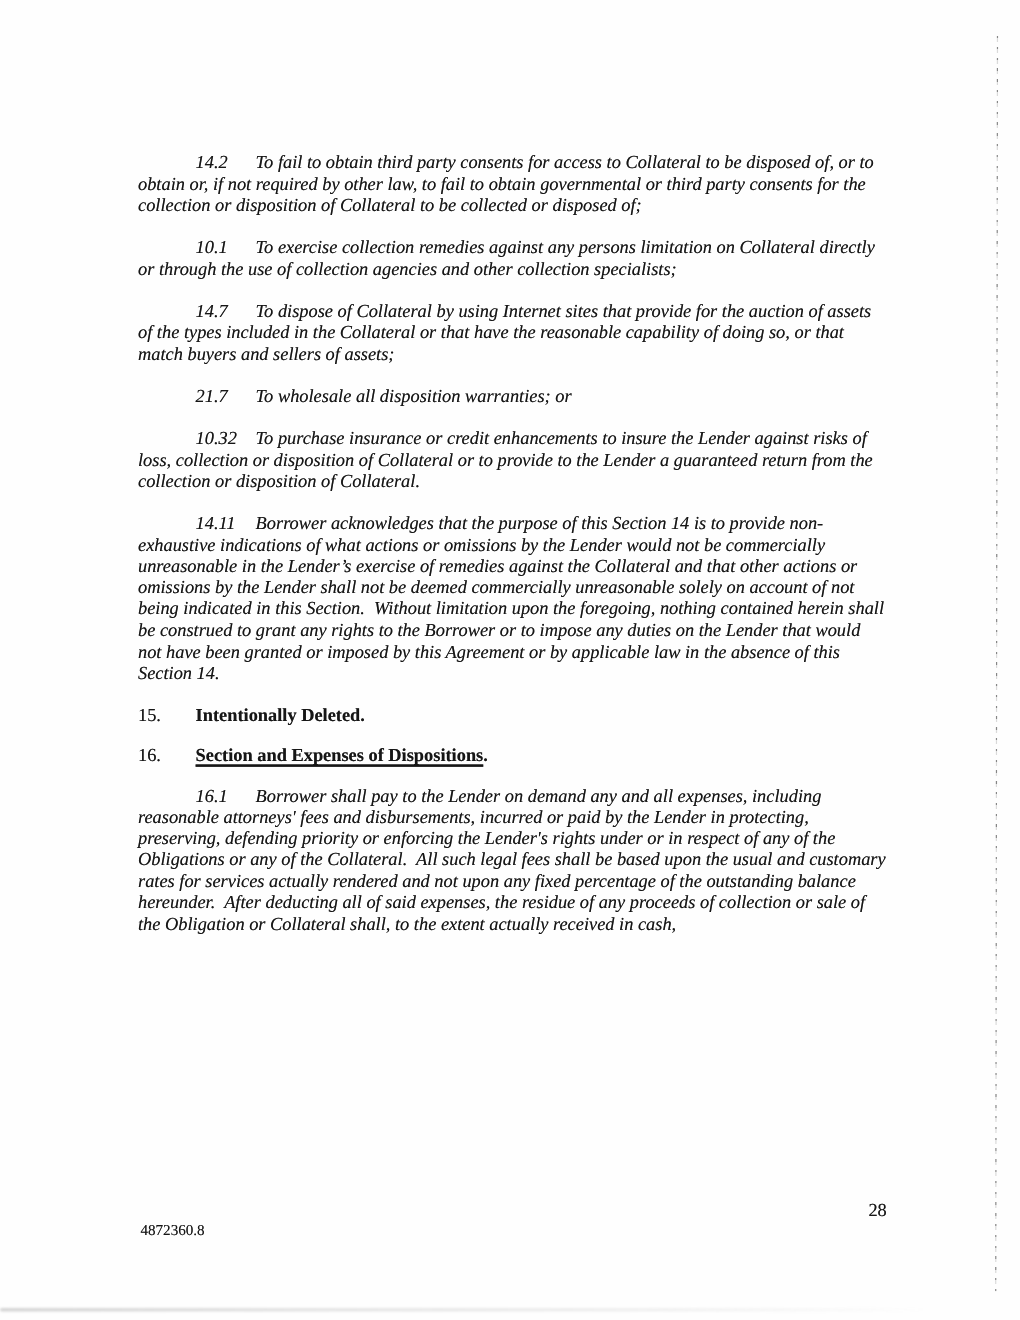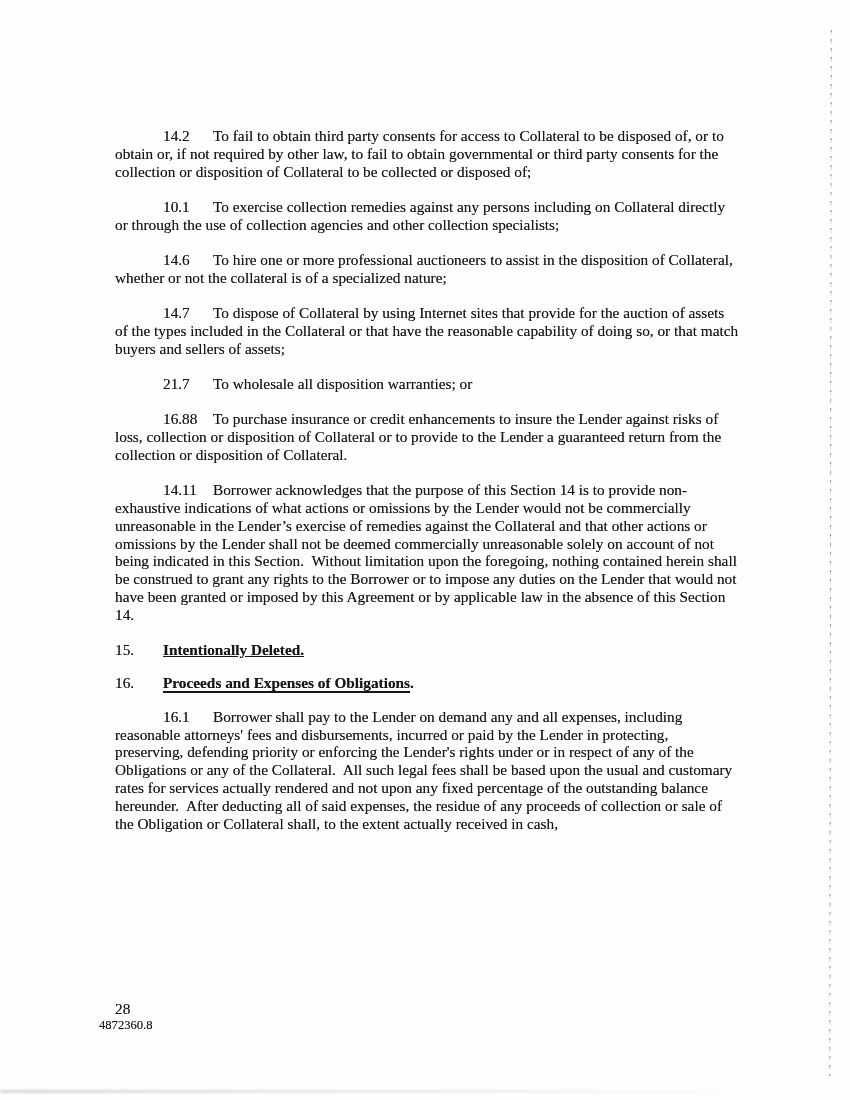--- a/index.html
+++ b/index.html
@@ -21,20 +21,21 @@
     left: 115px;
     top: 127px;
     width: 624px;
   }
   .para {
     margin: 0 0 17.5px 0;
     font-size: 15.3px;
     line-height: 17.8px;
     text-indent: 48px;
     text-shadow: 0 0 0.4px rgba(0,0,0,0.55);
+    font-style: italic;
   }
   .pnum {
     display: inline-block;
     min-width: 50px;
     text-indent: 0;
   }
   .ptext {
     white-space: pre-wrap;
   }
   .heading {
@@ -44,44 +45,43 @@
     text-indent: 0;
     text-shadow: 0 0 0.4px rgba(0,0,0,0.55);
   }
   .hnum {
     display: inline-block;
     min-width: 48px;
     font-weight: normal;
   }
   .htitle {
     font-weight: bold;
-    text-decoration: underline;
   }
   .underlined {
     text-decoration: underline;
     text-decoration-thickness: 1.6px;
     text-underline-offset: 2.5px;
   }
   .hsuffix {
     font-weight: bold;
   }
   .page-num {
     position: absolute;
     top: 1000px;
     left: 115px;
     width: 624px;
-    text-align: left;
+    text-align: right;
     font-size: 15.3px;
     line-height: 17.8px;
     text-shadow: 0 0 0.4px rgba(0,0,0,0.55);
   }
   .doc-id {
     position: absolute;
     top: 1018px;
-    left: 99px;
+    left: 117px;
     font-size: 12.6px;
     line-height: 15px;
     text-shadow: 0 0 0.3px rgba(0,0,0,0.5);
   }
   
   .scan-line {
     position: absolute;
     left: 830px;
     top: 30px;
     width: 1px;
@@ -114,37 +114,36 @@
 </head>
 <body>
 
 <div class="page">
 
   <div class="content">
 
     <p class="para"><span class="pnum">14.2</span><span class="ptext">To fail to obtain third party consents for access to Collateral to be disposed of, or to obtain or, if not required by other law, to fail to obtain governmental or third party consents for the collection or disposition of Collateral to be collected or disposed of;</span></p>
 
 
-    <p class="para"><span class="pnum">10.1</span><span class="ptext">To exercise collection remedies against any persons including on Collateral directly or through the use of collection agencies and other collection specialists;</span></p>
+    <p class="para"><span class="pnum">10.1</span><span class="ptext">To exercise collection remedies against any persons limitation on Collateral directly or through the use of collection agencies and other collection specialists;</span></p>
 
 
-    <p class="para"><span class="pnum">14.6</span><span class="ptext">To hire one or more professional auctioneers to assist in the disposition of Collateral, whether or not the collateral is of a specialized nature;</span></p>
 
     <p class="para"><span class="pnum">14.7</span><span class="ptext">To dispose of Collateral by using Internet sites that provide for the auction of assets of the types included in the Collateral or that have the reasonable capability of doing so, or that match buyers and sellers of assets;</span></p>
 
 
     <p class="para"><span class="pnum">21.7</span><span class="ptext">To wholesale all disposition warranties; or</span></p>
 
-    <p class="para"><span class="pnum">16.88</span><span class="ptext">To purchase insurance or credit enhancements to insure the Lender against risks of loss, collection or disposition of Collateral or to provide to the Lender a guaranteed return from the collection or disposition of Collateral.</span></p>
+    <p class="para"><span class="pnum">10.32</span><span class="ptext">To purchase insurance or credit enhancements to insure the Lender against risks of loss, collection or disposition of Collateral or to provide to the Lender a guaranteed return from the collection or disposition of Collateral.</span></p>
 
     <p class="para"><span class="pnum">14.11</span><span class="ptext">Borrower acknowledges that the purpose of this Section 14 is to provide non-exhaustive indications of what actions or omissions by the Lender would not be commercially unreasonable in the Lender’s exercise of remedies against the Collateral and that other actions or omissions by the Lender shall not be deemed commercially unreasonable solely on account of not being indicated in this Section.  Without limitation upon the foregoing, nothing contained herein shall be construed to grant any rights to the Borrower or to impose any duties on the Lender that would not have been granted or imposed by this Agreement or by applicable law in the absence of this Section 14.</span></p>
 
     <p class="heading"><span class="hnum">15.</span><span class="htitle">Intentionally Deleted.</span><span class="hsuffix"></span></p>
 
-    <p class="heading"><span class="hnum">16.</span><span class="htitle underlined">Proceeds and Expenses of Obligations</span><span class="hsuffix">.</span></p>
+    <p class="heading"><span class="hnum">16.</span><span class="htitle underlined">Section and Expenses of Dispositions</span><span class="hsuffix">.</span></p>
 
     <p class="para"><span class="pnum">16.1</span><span class="ptext">Borrower shall pay to the Lender on demand any and all expenses, including reasonable attorneys' fees and disbursements, incurred or paid by the Lender in protecting, preserving, defending priority or enforcing the Lender's rights under or in respect of any of the Obligations or any of the Collateral.  All such legal fees shall be based upon the usual and customary rates for services actually rendered and not upon any fixed percentage of the outstanding balance hereunder.  After deducting all of said expenses, the residue of any proceeds of collection or sale of the Obligation or Collateral shall, to the extent actually received in cash,</span></p>
 
   </div>
 
   <div class="page-num">28</div>
 
   <div class="doc-id">4872360.8</div>
 
   <div class="scan-line"></div>

